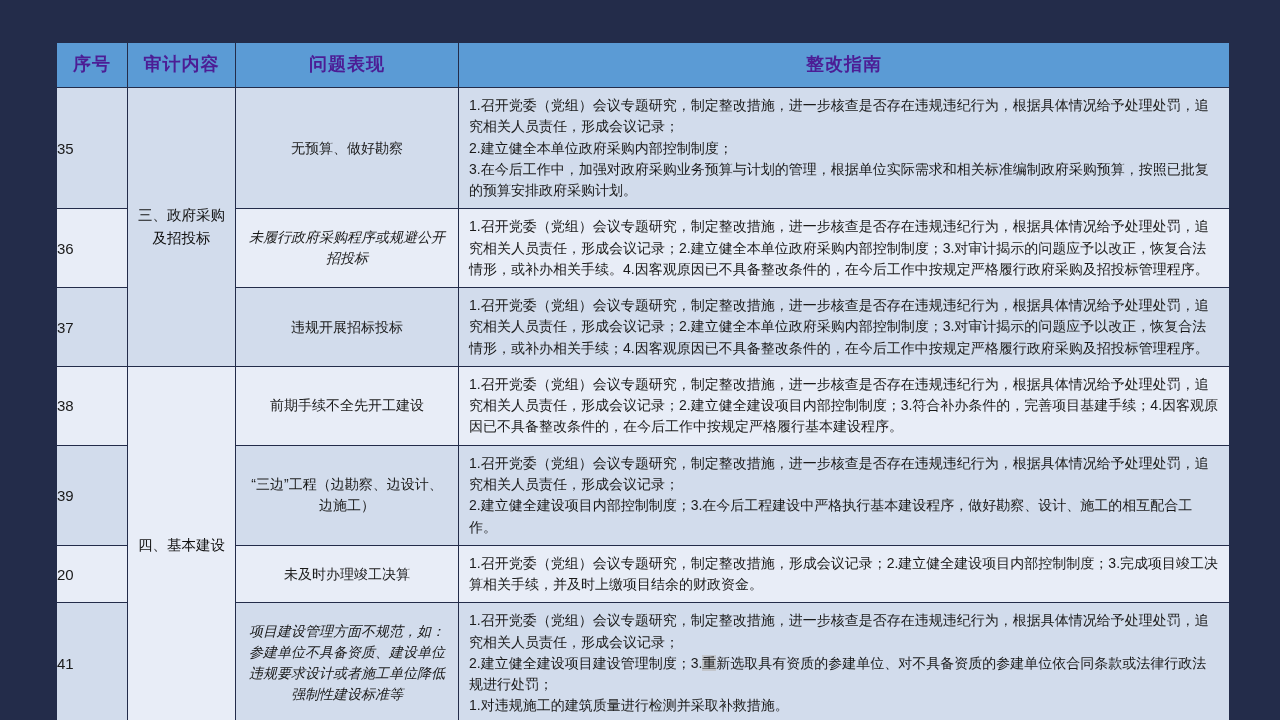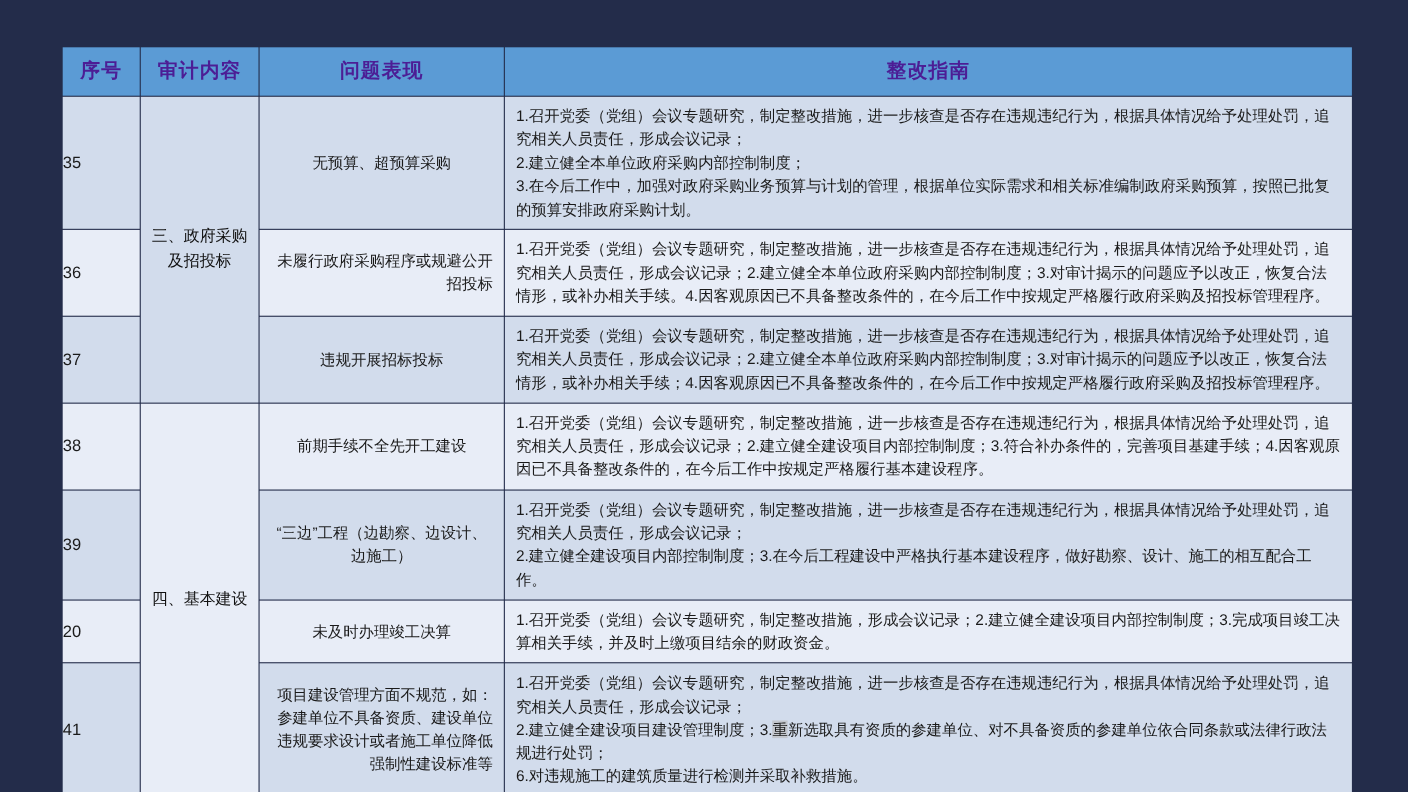--- a/index.html
+++ b/index.html
@@ -76,21 +76,21 @@
     padding: 0 6px;
   }
 
   .c-problem {
     font-size: 14px;
     color: #1a1a1a;
     line-height: 1.5;
     padding: 6px 10px;
   }
   .c-problem.center { text-align: center; }
-  .c-problem.left   { text-align: right; }
+  .c-problem.left   { text-align: center; font-style: italic; }
 
   .c-guide {
     text-align: left;
     font-size: 14px;
     color: #1a1a1a;
     line-height: 1.52;
     padding: 7px 9px 7px 10px;
   }
 
   .c-guide p { margin: 0; }
@@ -119,21 +119,21 @@
         <th class="hdr">问题表现</th>
         <th class="hdr">整改指南</th>
       </tr>
     </thead>
 
     <tbody>
 
       <tr>
         <td class="c-no band-a">35</td>
         <td class="c-content band-a" rowspan="3">三、政府采购及招投标</td>
-        <td class="c-problem band-a center">无预算、超预算采购</td>
+        <td class="c-problem band-a center">无预算、做好勘察</td>
         <td class="c-guide band-a">
           <p>1.召开党委（党组）会议专题研究，制定整改措施，进一步核查是否存在违规违纪行为，根据具体情况给予处理处罚，追究相关人员责任，形成会议记录；</p>
           <p>2.建立健全本单位政府采购内部控制制度；</p>
           <p>3.在今后工作中，加强对政府采购业务预算与计划的管理，根据单位实际需求和相关标准编制政府采购预算，按照已批复的预算安排政府采购计划。</p>
         </td>
       </tr>
 
       <tr>
         <td class="c-no band-b">36</td>
         <td class="c-problem band-b left">未履行政府采购程序或规避公开招投标</td>
@@ -175,19 +175,19 @@
           <p>1.召开党委（党组）会议专题研究，制定整改措施，形成会议记录；2.建立健全建设项目内部控制制度；3.完成项目竣工决算相关手续，并及时上缴项目结余的财政资金。</p>
         </td>
       </tr>
 
       <tr>
         <td class="c-no band-a">41</td>
         <td class="c-problem band-a left">项目建设管理方面不规范，如：参建单位不具备资质、建设单位违规要求设计或者施工单位降低强制性建设标准等</td>
         <td class="c-guide band-a">
           <p>1.召开党委（党组）会议专题研究，制定整改措施，进一步核查是否存在违规违纪行为，根据具体情况给予处理处罚，追究相关人员责任，形成会议记录；</p>
           <p id="guide-41-line2">2.建立健全建设项目建设管理制度；3.<span class="sel-char">重</span>新选取具有资质的参建单位、对不具备资质的参建单位依合同条款或法律行政法规进行处罚；</p>
-          <p>6.对违规施工的建筑质量进行检测并采取补救措施。</p>
+          <p>1.对违规施工的建筑质量进行检测并采取补救措施。</p>
         </td>
       </tr>
     </tbody>
   </table>
 
 </div>
 
 </body></html>

